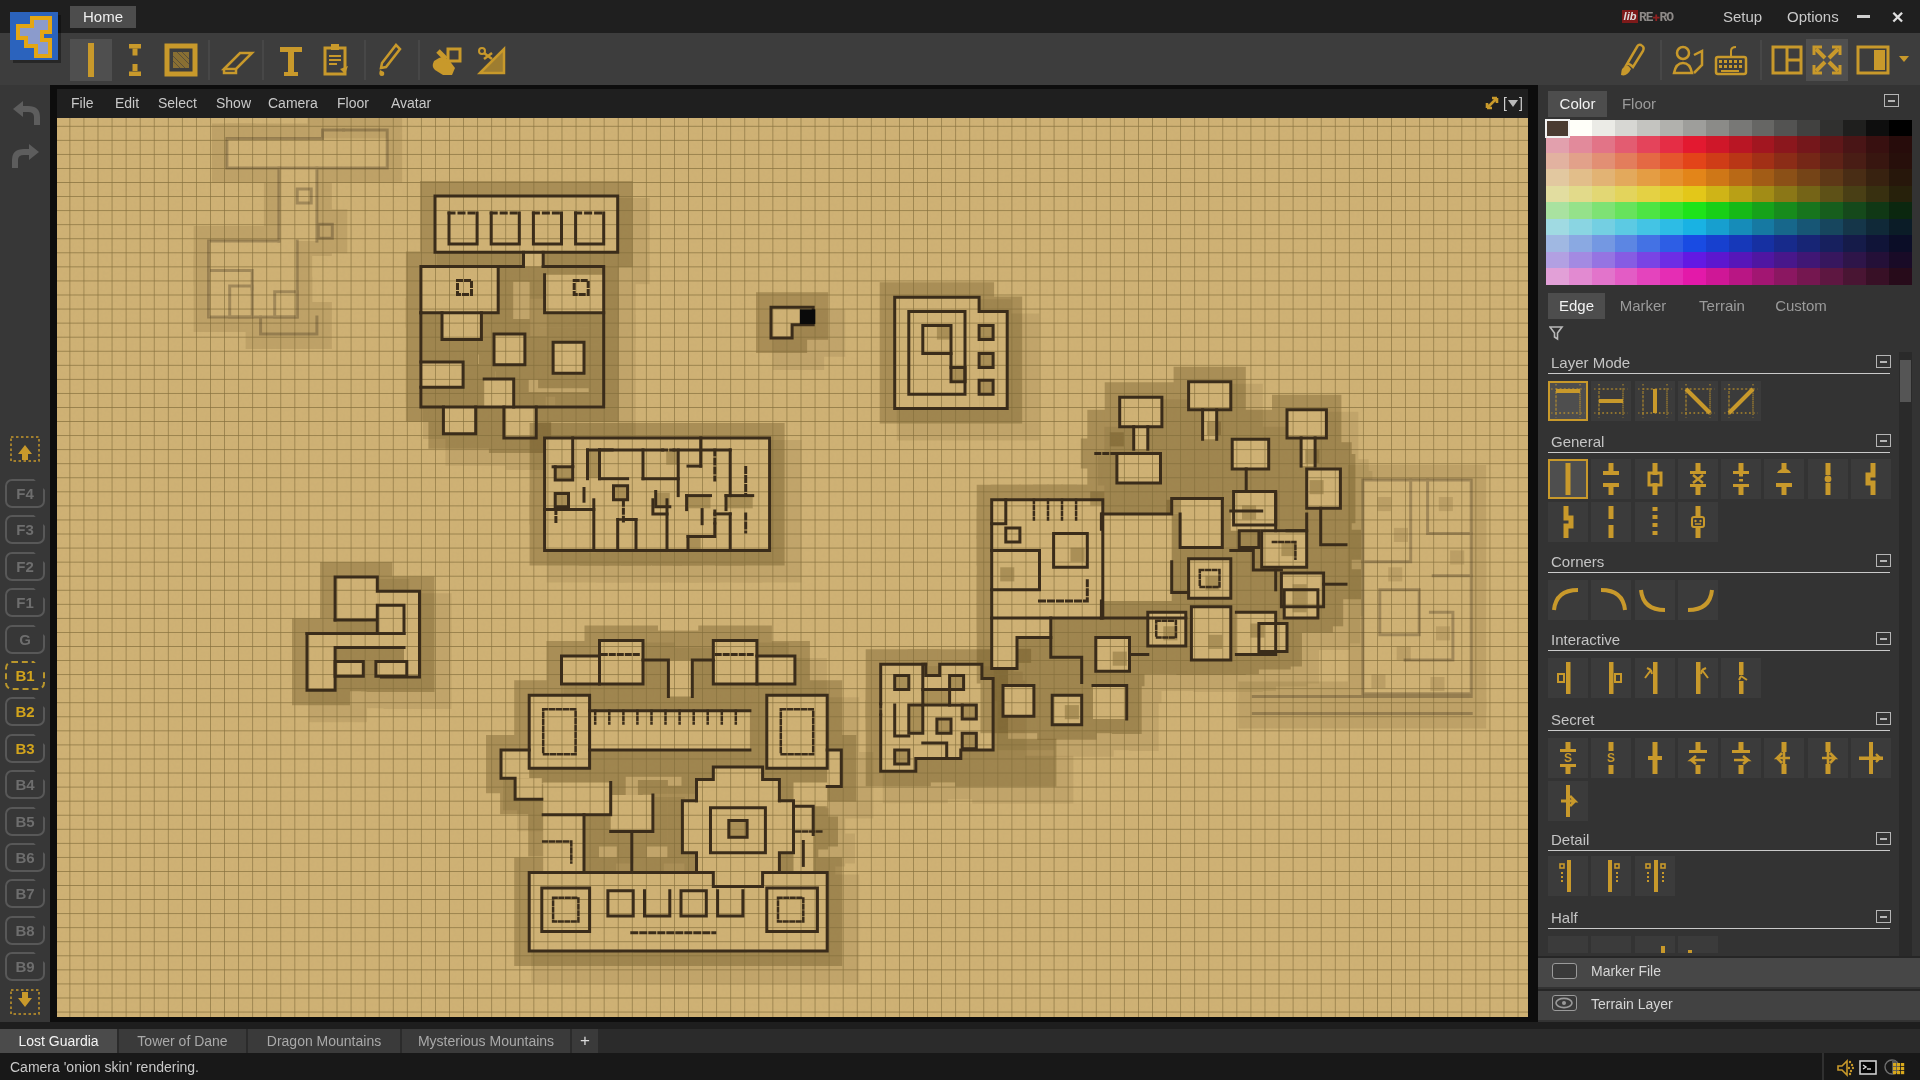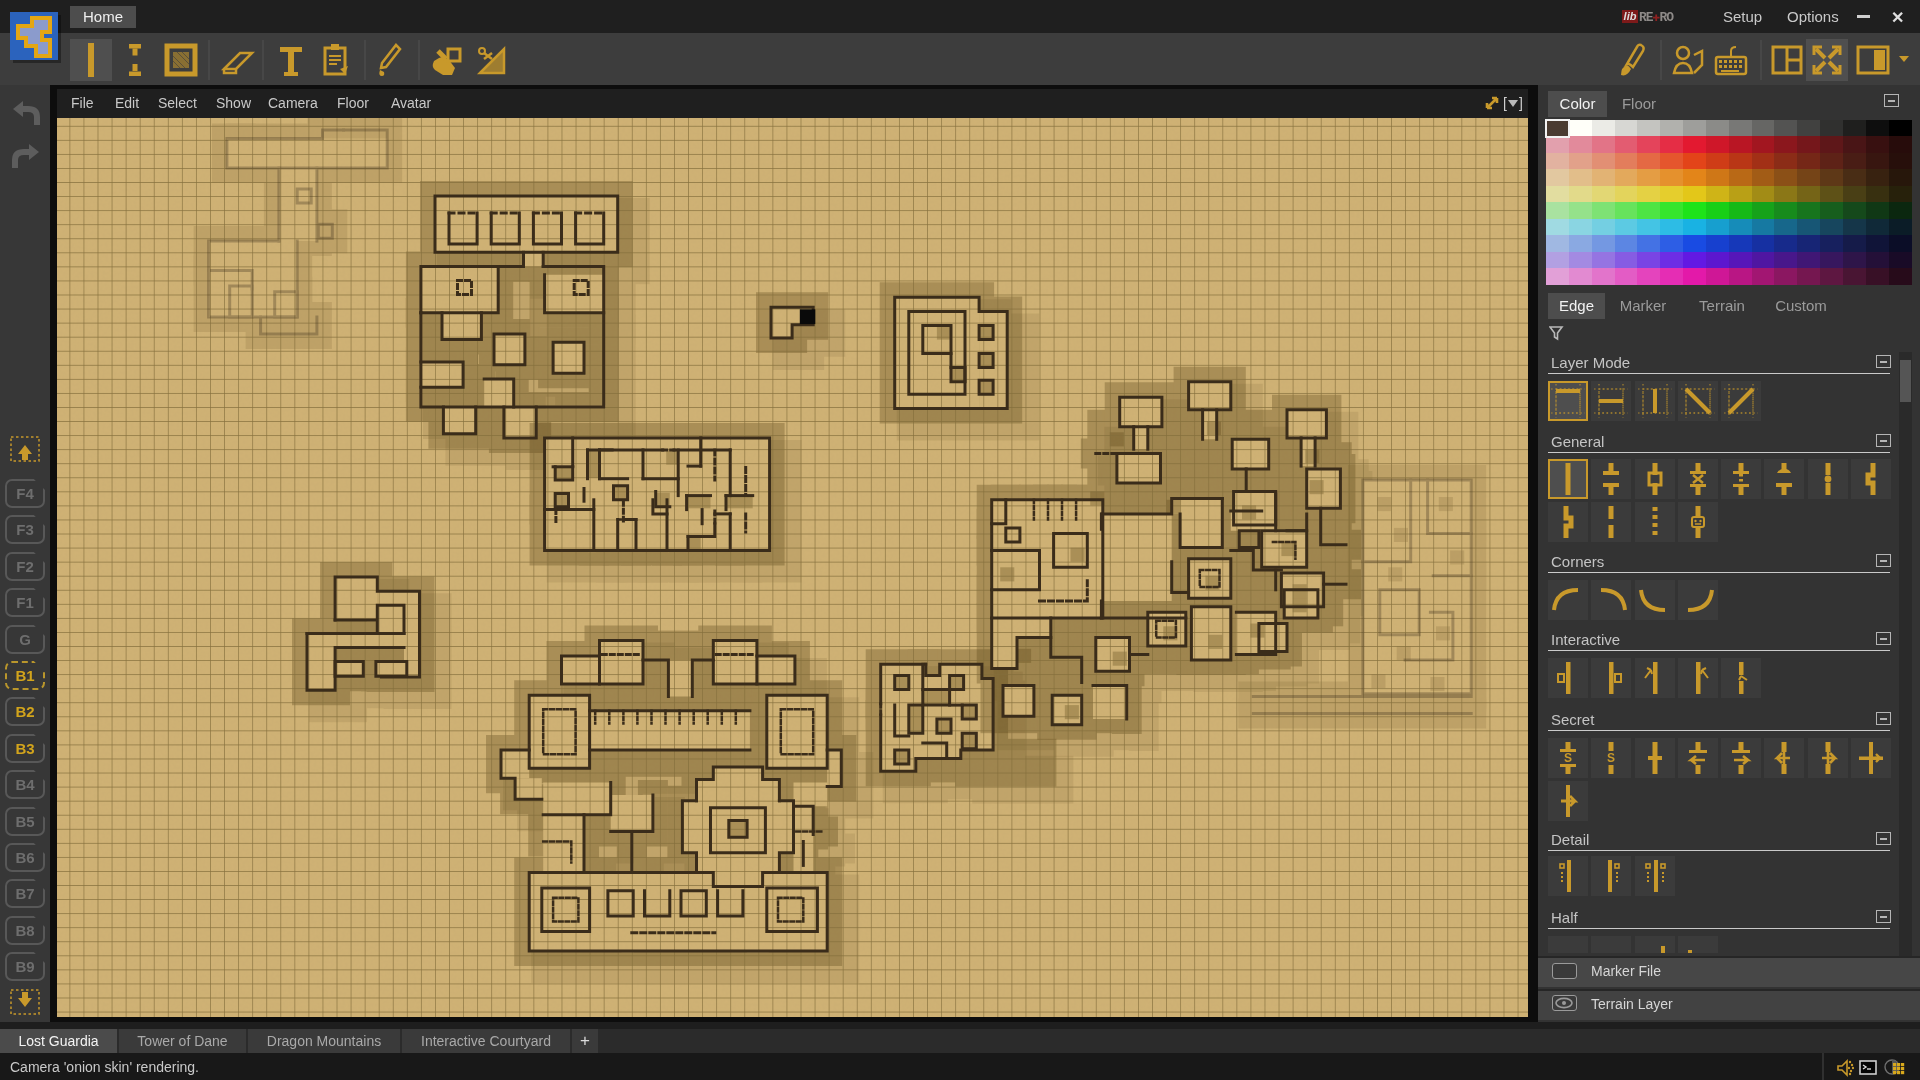--- a/index.html
+++ b/index.html
@@ -1512,21 +1512,21 @@
 <div class="abs" style="left:1538px;top:989px;width:382px;height:31px;background:#424242;border-top:2px solid #262626;"></div>
 <div class="abs" style="left:1552px;top:995px;width:25px;height:16px;border:1.5px solid #9a9a9a;border-radius:3px;background:#3a3a3a;"><svg width="22" height="14" viewBox="0 0 22 14" style="">
         <ellipse cx="11" cy="7" rx="8" ry="4.6" fill="none" stroke="#9a9a9a" stroke-width="1.6"></ellipse>
         <circle cx="11" cy="7" r="2" fill="#9a9a9a"></circle>
       </svg></div>
 <div class="abs" style="left:1591px;top:996px;color:#d6d6d6;font-size:14px;">Terrain Layer</div>
 <div class="abs" id="tabbar"></div>
 <div class="abs mtab sel" style="left:0px;top:1029px;width:117px;">Lost Guardia</div>
 <div class="abs mtab" style="left:119px;top:1029px;width:127px;">Tower of Dane</div>
 <div class="abs mtab" style="left:248px;top:1029px;width:152px;">Dragon Mountains</div>
-<div class="abs mtab" style="left:402px;top:1029px;width:168px;">Interactive Courtyard</div>
+<div class="abs mtab" style="left:402px;top:1029px;width:168px;">Mysterious Mountains</div>
 <div class="abs mtab" style="left:572px;top:1029px;width:26px;color:#dcdcdc;font-size:17px;">+</div>
 <div class="abs" id="statusbar"></div>
 <div class="abs" style="left:10px;top:1059px;color:#c9c9c9;font-size:14px;">Camera 'onion skin' rendering.</div>
 <div class="abs" style="left:1822px;top:1053px;width:2px;height:27px;background:#303030;"></div>
 <div class="abs" style="left:1836px;top:1059px;width:18px;height:18px;"><svg width="18" height="18" viewBox="0 0 18 18" style="">
         <path d="M2 7 h4 l5 -5 v14 l-5 -5 h-4 z" fill="none" stroke="#c8992b" stroke-width="1.6"></path>
         <circle cx="14" cy="3" r="1.2" fill="#c8992b"></circle>
         <circle cx="16" cy="6" r="1.2" fill="#c8992b"></circle>
         <circle cx="17" cy="9" r="1.2" fill="#c8992b"></circle>
         <circle cx="15" cy="12" r="1.2" fill="#c8992b"></circle>

